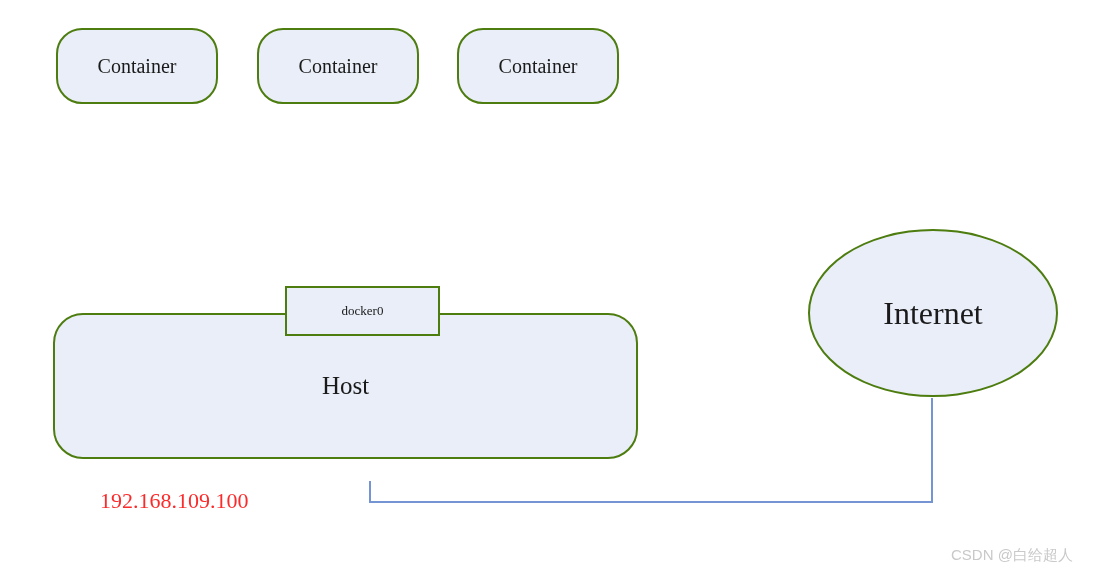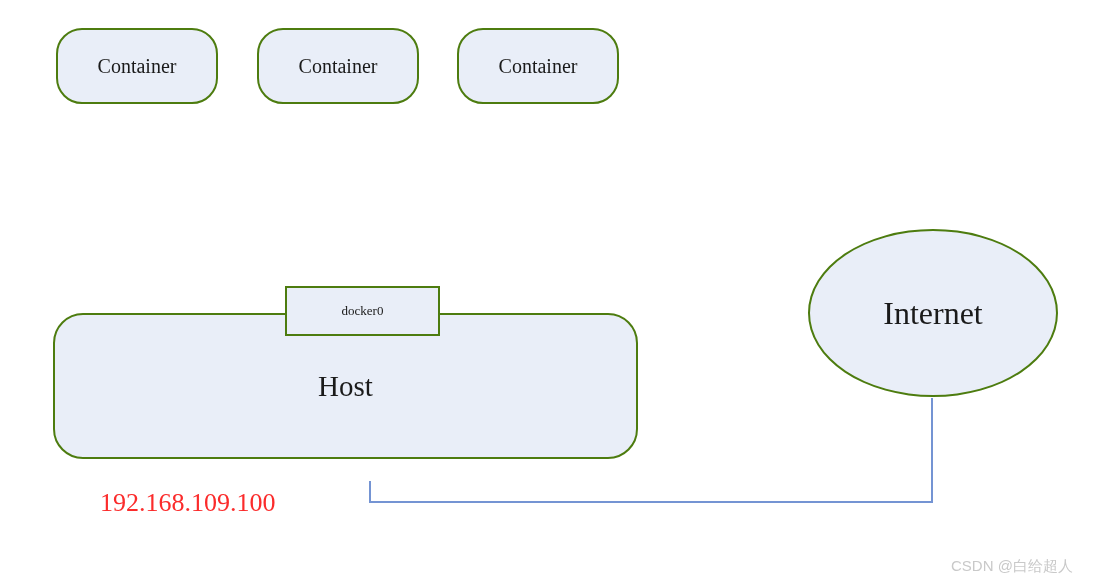--- a/index.html
+++ b/index.html
@@ -34,21 +34,21 @@
   }
   .container-box.c1 { left: 56px; }
   .container-box.c2 { left: 257px; }
   .container-box.c3 { left: 457px; }
   .host-box {
     left: 53px;
     top: 313px;
     width: 585px;
     height: 146px;
     border-radius: 30px;
-    font-size: 29px;
+    font-size: 25px;
     z-index: 1;
   }
   .iface-box {
     z-index: 3;
     font-size: 13px;
   }
   .iface-box.docker0 {
     left: 285px;
     top: 286px;
     width: 155px;
@@ -75,35 +75,34 @@
     top: 0;
     width: 1105px;
     height: 575px;
     z-index: 2;
     pointer-events: none;
   }
   .ip-label {
     position: absolute;
     left: 100px;
     top: 488px;
-    font-size: 26px;
+    font-size: 22px;
     color: #fb2b2b;
     white-space: nowrap;
     z-index: 4;
   }
   .watermark {
     position: absolute;
     left: 951px;
     top: 546px;
     font-size: 15px;
     font-family: "Liberation Sans", sans-serif;
     color: #c9c9c9;
     white-space: nowrap;
     z-index: 4;
-    margin-top: 11px;
   }
 </style>
 </head>
 <body>
 
 <div class="canvas">
 
   <div class="node container-box c1">
     <span>Container</span>
   </div>

